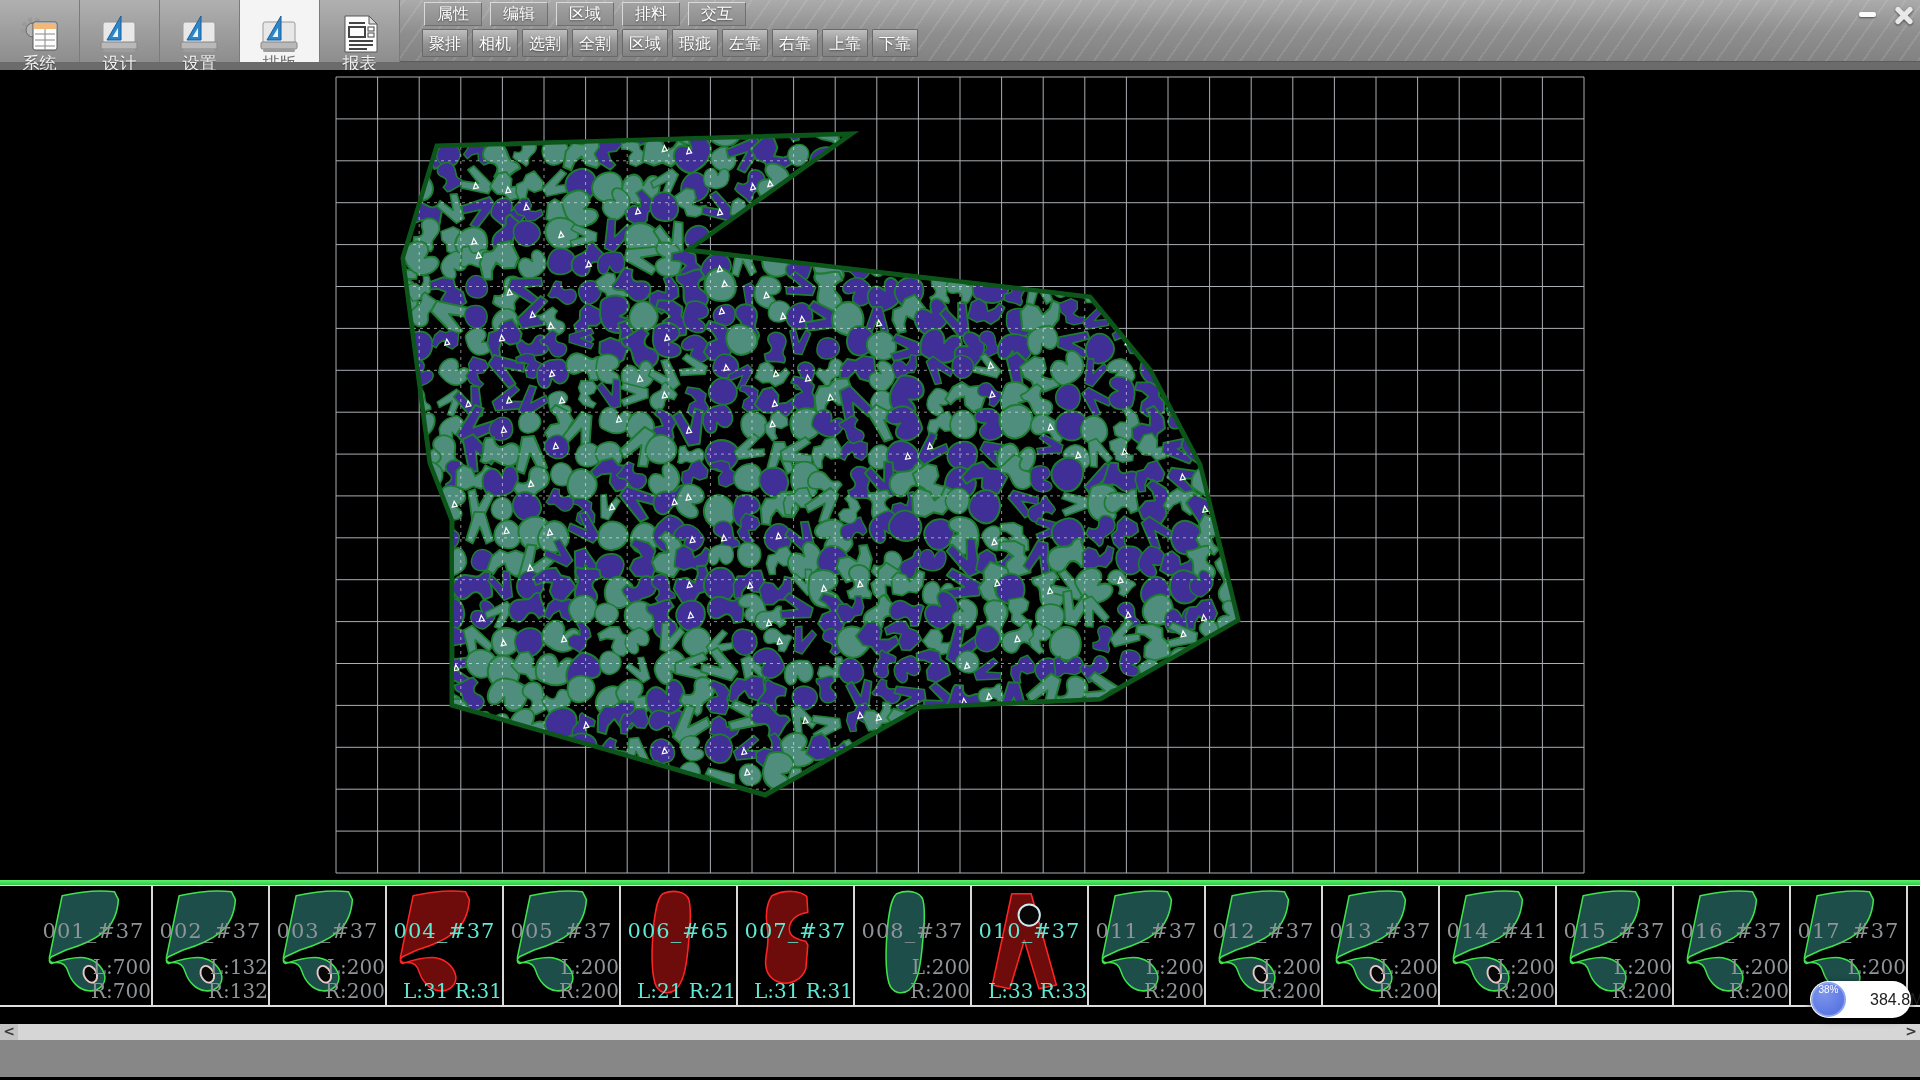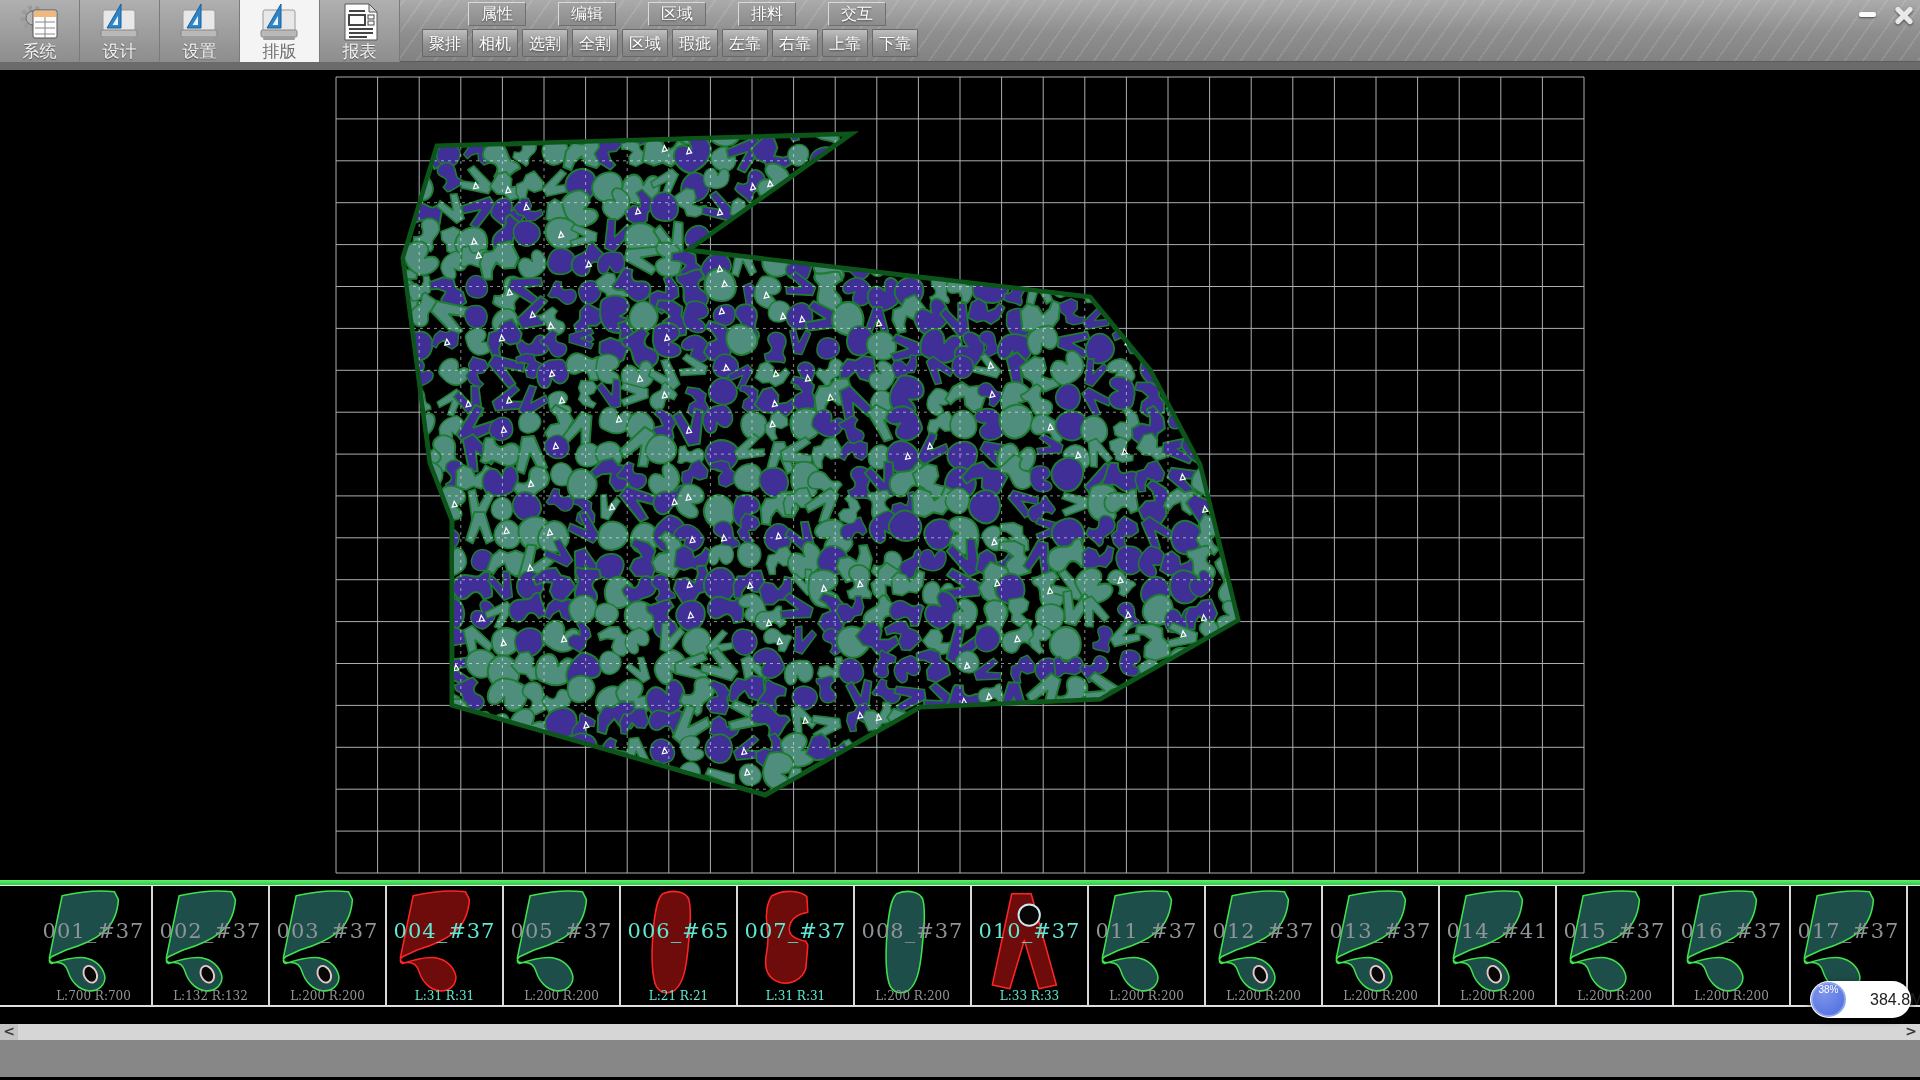--- a/index.html
+++ b/index.html
@@ -9,28 +9,28 @@
   
   .titlebar{position:absolute;left:0;top:0;width:1920px;height:70px;
     background:linear-gradient(#ababab,#8f8f8f 45%,#818181 90%,#7a7a7a);}
   .titlebar .hatch{position:absolute;left:0;top:0;right:0;height:62px;
     background:repeating-linear-gradient(125deg,rgba(255,255,255,.10) 0 2px,rgba(0,0,0,0) 2px 15px);}
   .titlebar .bottomstrip{position:absolute;left:0;right:0;bottom:0;height:8px;
     background:#6b6b6b;border-top:1px solid #5c5c5c;}
 
   .appbtns{position:absolute;left:0;top:0;height:62px;display:flex;}
   .appbtn{width:80px;height:62px;box-sizing:border-box;display:flex;flex-direction:column;
-    align-items:center;padding-top:2px;background:linear-gradient(#b0b0b0,#8d8d8d);
+    align-items:center;padding-top:14px;background:linear-gradient(#b0b0b0,#8d8d8d);
     border-right:1px solid #7b7b7b;cursor:pointer;}
   .appbtn .ic{width:46px;height:40px;}
   .appbtn .lbl{font-size:17px;color:#f4f4f4;text-shadow:0 1px 1px rgba(0,0,0,.45);line-height:19px;}
   .appbtn.selected{background:#f4f4f4;}
   .appbtn.selected .lbl{color:#6d6d6d;text-shadow:none;}
 
-  .menurow1{position:absolute;left:424px;top:2px;display:flex;gap:32px;margin-left:44px;}
+  .menurow1{position:absolute;left:424px;top:2px;display:flex;gap:8px;}
   .menubtn{width:58px;height:24px;box-sizing:border-box;text-align:center;line-height:22px;
     color:#fff;font-size:16px;text-shadow:0 1px 2px rgba(0,0,0,.55);
     border:1px solid;border-color:#d9d9d9 #6f6f6f #6f6f6f #d9d9d9;
     background:linear-gradient(#a2a2a2,#8c8c8c);cursor:pointer;}
 
   .toolrow2{position:absolute;left:422px;top:29px;display:flex;gap:4px;}
   .toolbtn{width:46px;height:28px;box-sizing:border-box;text-align:center;line-height:27px;
     color:#fff;font-size:16px;text-shadow:0 1px 2px rgba(0,0,0,.55);
     background:linear-gradient(#bfbfbf,#929292 55%,#818181);
     border:1px solid #686868;border-radius:1px;cursor:pointer;}
@@ -52,22 +52,22 @@
   .green-strip{position:absolute;left:0;top:880px;width:1920px;height:5px;
     background:linear-gradient(#5df06e,#2fc943);}
   .thumbs{position:absolute;left:0;top:885px;width:1920px;height:119px;display:flex;
     background:#000;border-top:1px solid #e9e9e9;border-bottom:2px solid #dedede;
     box-sizing:content-box;overflow:hidden;padding-left:36px;}
   .thumb{position:relative;flex:0 0 117px;width:117px;height:119px;box-sizing:border-box;
     border-right:2px solid #d9d9d9;background:#000;cursor:pointer;}
   .thumb svg{position:absolute;left:0;top:0;width:117px;height:117px;}
   .thumb .tid{position:absolute;left:0;top:33px;width:100%;text-align:center;
     font-family:"DejaVu Serif",serif;font-size:21px;letter-spacing:1px;pointer-events:none;}
-  .thumb .tlr{position:absolute;left:0;bottom:2px;width:100%;text-align:center;
-    font-family:"DejaVu Serif",serif;font-size:12px;pointer-events:none;}
+  .thumb .tlr{position:absolute;left:0;bottom:2px;width:100%;text-align:right;
+    font-family:"DejaVu Serif",serif;font-size:20px;pointer-events:none;}
   .thumb.teal .tid,.thumb.teal .tlr{color:#8f9498;}
   .thumb.red  .tid,.thumb.red  .tlr{color:#5eead4;}
 
   
   .hscroll{position:absolute;left:0;top:1024px;width:1920px;height:16px;background:#d6d6d6;}
   .hs-arrow{position:absolute;top:0;width:18px;height:16px;background:#c3c3c3;color:#3a3a3a;
     font-size:14px;font-weight:bold;line-height:15px;text-align:center;cursor:pointer;
     font-family:"DejaVu Sans",sans-serif;}
   .hs-arrow.left{left:0;}
   .hs-arrow.right{right:0;background:#d6d6d6;}

